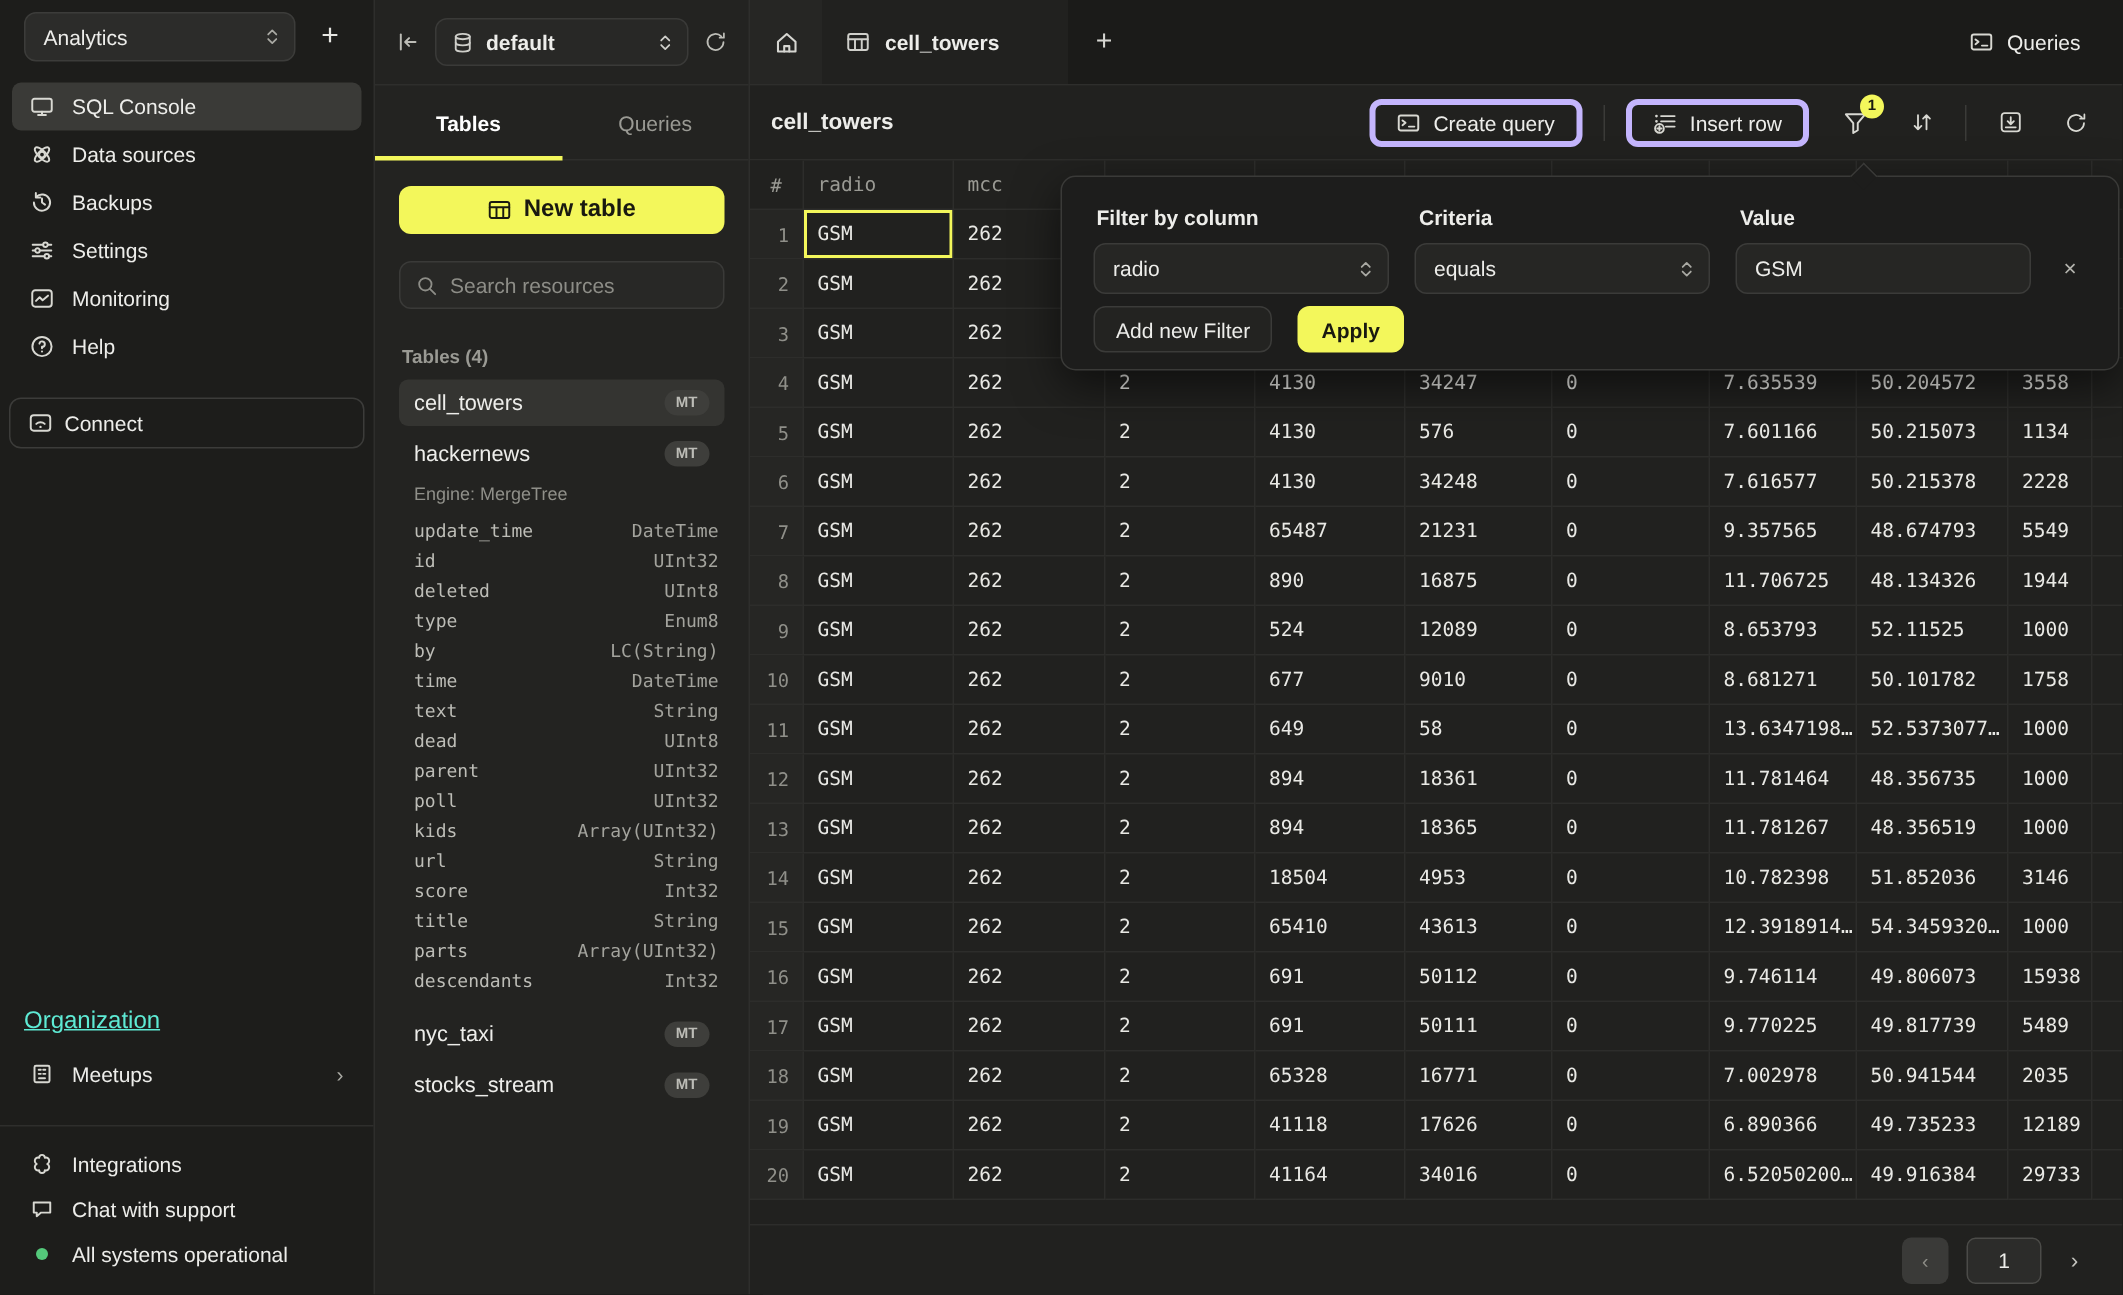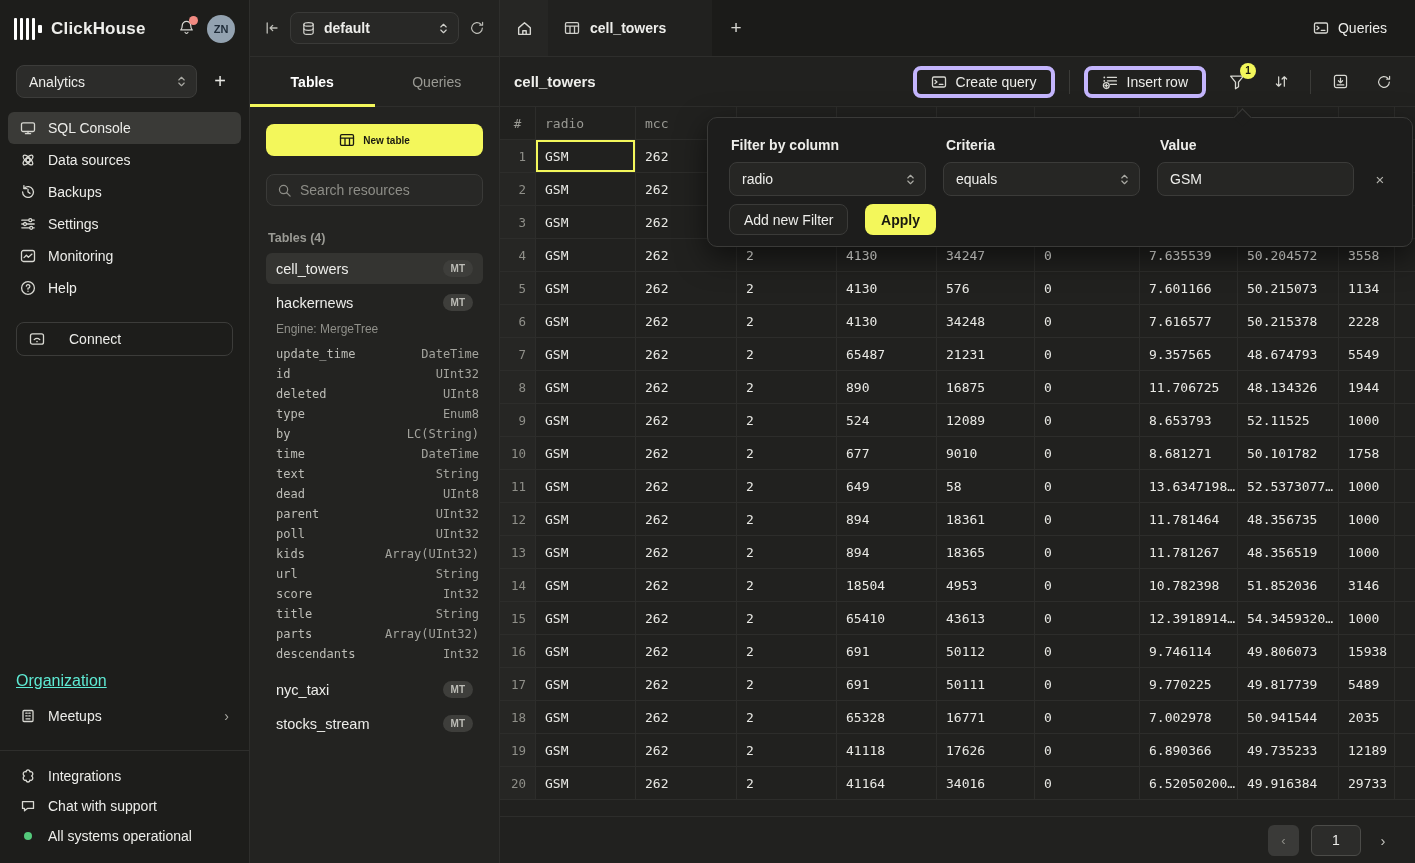--- a/index.html
+++ b/index.html
@@ -36,22 +36,22 @@
   .ws-select .lbl { flex:1; font-size:14px; }
   .chev-ud { color:#a9a9a3; }
   .plus-btn { width:26px; height:26px; display:flex; align-items:center; justify-content:center;
     font-size:20px; color:#e6e6e2; cursor:pointer; border-radius:6px; }
   .nav { padding:0 8px; }
   .nav-item { height:32px; border-radius:6px; display:flex; align-items:center; gap:12px;
     padding:0 12px; color:#ededea; cursor:pointer; margin-bottom:0; }
   .nav-item .icon { color:#d8d8d2; width:16px; }
   .nav-item.active { background:#3a3a37; }
   .badge-beta { font-size:11px; font-weight:600; padding:3px 9px; border-radius:999px; }
-  .connect-btn { margin:18px 16px 0; height:34px; border:1px solid #3c3c3a; border-radius:8px;
-    display:flex; align-items:center; gap:24px; padding:0 12px; cursor:pointer; }
+  .connect-btn { margin:18px 6px 0; height:34px; border:1px solid #3c3c3a; border-radius:8px;
+    display:flex; align-items:center; gap:8px; padding:0 12px; cursor:pointer; }
   .connect-btn .icon { color:#d8d8d2; }
   .sb-grow { flex:1; }
   .org-label { margin:0 16px 10px; font-size:16px; color:#5eead4;text-decoration:underline; }
   .divider-h { height:1px; background:var(--border); margin:18px 0 10px; }
   .sb-bottom { padding:0 8px 12px; }
   .sb-bottom .nav-item { height:30px; }
   .chev-right { margin-left:auto; color:#a9a9a3; font-size:14px; }
   .status-dot { width:8px; height:8px; border-radius:50%; margin:0 4px; }
 
   
@@ -65,21 +65,21 @@
   .db-select .lbl { flex:1; font-size:14px; font-weight:600; }
   .db-select .icon { color:#cfcfca; }
   .ex-refresh { color:#bdbdb7; cursor:pointer; }
   .ex-tabs { height:50px; border-bottom:1px solid var(--border); display:flex; flex:0 0 auto; }
   .ex-tab { flex:1; display:flex; align-items:center; justify-content:center; font-size:14px;
     color:var(--dim); cursor:pointer; position:relative; }
   .ex-tab.active { color:#fff; font-weight:600; }
   .ex-tab.active::after { content:""; position:absolute; left:0; right:0; bottom:-1px; height:3px; background:var(--accent); }
   .ex-body { padding:17px 16px 0; overflow:hidden; }
   .new-table-btn { height:32px; border-radius:8px; background:var(--accent); color:var(--accent-text);
-    display:flex; align-items:center; justify-content:center; gap:8px; font-size:10px; font-weight:600; cursor:pointer; }
+    display:flex; align-items:center; justify-content:center; gap:8px; font-size:16px; font-weight:600; cursor:pointer; }
   .new-table-btn .icon { color:var(--accent-text); }
   .search-box { margin-top:18px; height:32px; background:#282826; border:1px solid #3a3a38; border-radius:8px;
     display:flex; align-items:center; gap:8px; padding:0 10px; }
   .search-box .icon { color:#8d8d87; }
   .search-box input { background:transparent; border:none; outline:none; color:#ededea; font-size:14px;
     width:100%; font-family:"Liberation Sans",sans-serif; }
   .search-box input::placeholder { color:#8d8d87; }
   .section-label { margin-top:25px; font-size:12.5px; color:var(--dim); font-weight:600; padding-left:2px; }
   .tables-list { margin-top:8px; }
   .table-item { height:31px; border-radius:6px; display:flex; align-items:center; justify-content:space-between;
@@ -163,41 +163,20 @@
   .fp-add { position:absolute; left:21px; top:86px; height:31px; border:1px solid #3b3b39; border-radius:8px;
     background:#232321; color:#ededea; font-size:14px; display:flex; align-items:center; padding:0 14px; cursor:pointer; }
   .fp-apply { position:absolute; left:157px; top:86px; height:31px; width:71px; border-radius:8px;
     background:var(--accent); color:var(--accent-text); font-size:14px; font-weight:600;
     display:flex; align-items:center; justify-content:center; cursor:pointer; }
 </style>
 </head>
 <body style="--accent: #F3F75B;">
 
 <div class="sidebar">
-  <div class="sb-header">
-    <span class="logo-bars">
-      <i></i>
-        <i></i>
-        <i></i>
-        <i></i>
-        <i class="dot"></i>
-    </span>
-    <span class="brand">ClickHouse</span>
-    <span class="spacer"></span>
-    <span class="bell-wrap">
-      <span class="icon">
-          <svg width="17" height="17" viewBox="0 0 18 18">
-            <path d="M9 2.5a4.5 4.5 0 0 0-4.5 4.5c0 3.4-1.6 4.6-1.6 4.6h12.2s-1.6-1.2-1.6-4.6A4.5 4.5 0 0 0 9 2.5z" fill="none" stroke="currentColor" stroke-width="1.3" stroke-linecap="round" stroke-linejoin="round"></path>
-            <path d="M7.5 14.2a1.6 1.6 0 0 0 3 0" fill="none" stroke="currentColor" stroke-width="1.3" stroke-linecap="round" stroke-linejoin="round"></path>
-          </svg>
-        </span>
-      <span class="notif-dot" id="notifDot" style="background: rgb(242, 139, 130);"></span>
-    </span>
-    <span class="avatar" id="avatarEl" style="background: rgb(147, 162, 176);">ZN</span>
-  </div>
 
   <div class="ws-row">
     <div class="ws-select">
       <span class="lbl">Analytics</span>
       <span class="icon chev-ud">
           <svg width="9" height="13" viewBox="0 0 10 14">
             <path d="M2 5.3 5 2.3l3 3M2 8.7l3 3 3-3" fill="none" stroke="currentColor" stroke-width="1.3" stroke-linecap="round" stroke-linejoin="round"></path>
           </svg>
         </span>
     </div>

